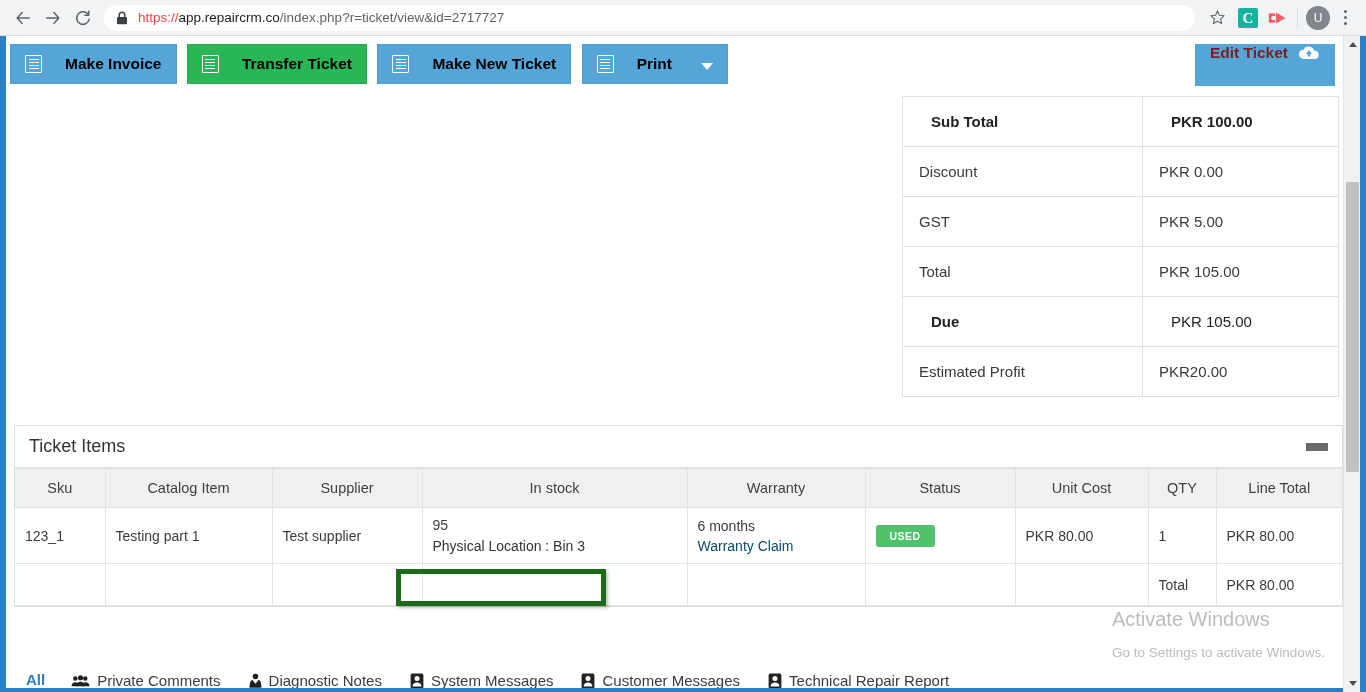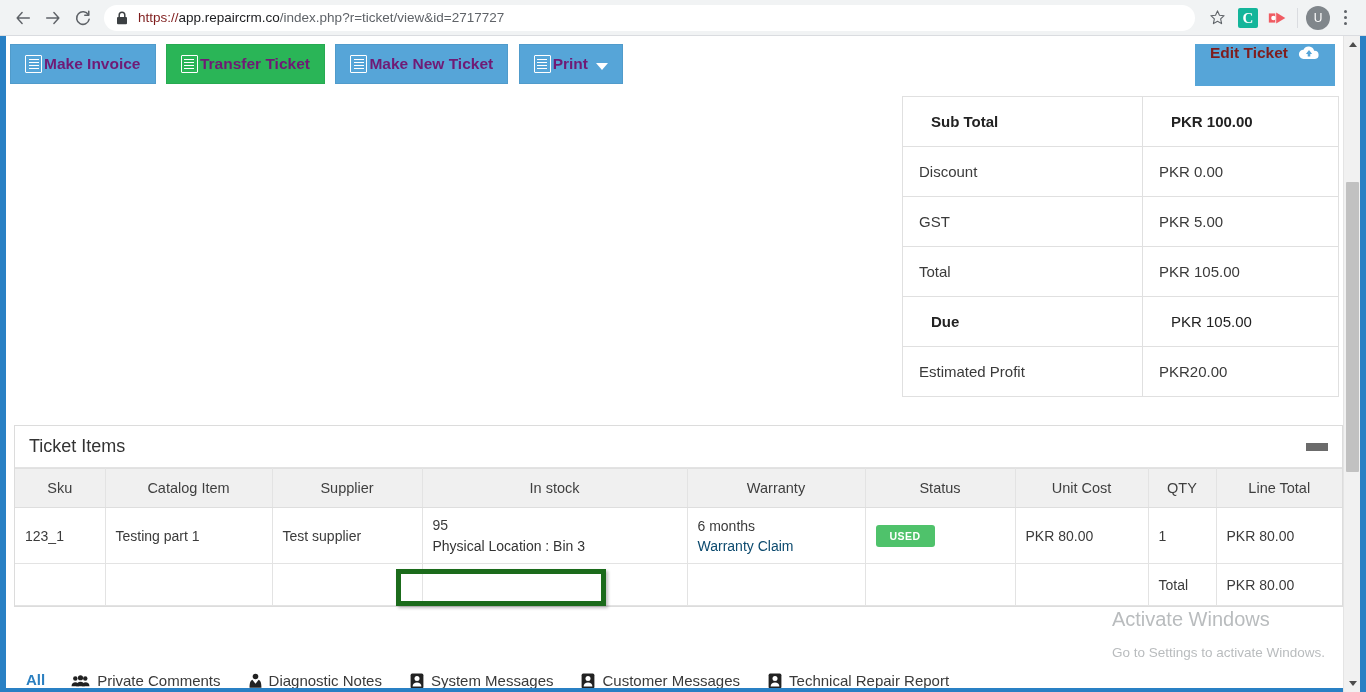--- a/index.html
+++ b/index.html
@@ -28,21 +28,21 @@
     flex: 1 1 auto; height: 26px; background: #ffffff; border-radius: 13px;
     display: flex; align-items: center; margin: 0 8px 0 6px;
     padding: 0 12px; min-width: 0;
   }
   .lock-icon { flex: 0 0 auto; margin-right: 10px; display:flex; }
   .url-text {
     font-size: 13.5px; color: #202124; white-space: nowrap;
     overflow: hidden; text-overflow: ellipsis;
     font-family: "Liberation Sans", sans-serif;
   }
-  .url-text .scheme { color: #7f1d1d; }
+  .url-text .scheme { color: #ef4444; }
   .url-text .host { color: #202124; }
   .url-text .path { color: #5f6368; }
   .star-btn { width: 28px; height: 28px; display:flex; align-items:center; justify-content:center; color:#5f6368; flex:0 0 auto;}
   .ext-icon { width: 26px; height: 26px; margin-left: 4px; display:flex; align-items:center; justify-content:center; flex:0 0 auto;}
   .ext-c {
     width: 20px; height: 20px; background: #14b59a; border-radius: 2px;
     color: #fff; font-size: 15px; font-weight: bold; line-height: 20px;
     text-align: center; font-family: "Liberation Serif", serif;
   }
   .divider-v { width:1px; height:20px; background:#dadce0; margin:0 6px; flex:0 0 auto;}
@@ -66,23 +66,23 @@
     position: absolute; top: 0; left: 0; width: 1337px; height: 652px;
     background: #ffffff;
   }
 
   
   .toolbar {
     position: relative; height: 56px; background: #ffffff;
     padding: 8px 0 0 4px;
   }
   .btn {
-    display: inline-flex; align-items: center; gap: 2px;
+    display: inline-flex; align-items: center; gap: 23px;
     height: 40px; padding: 0 14px;
-    color: #701a75; font-size: 15.5px; font-weight: bold;
+    color: #000000; font-size: 15.5px; font-weight: bold;
     border: 1px solid rgba(0,0,0,0.06);
     vertical-align: top; white-space: nowrap;
     font-family: "Liberation Sans", sans-serif;
     cursor: pointer;
   }
   .btn.blue { background: #56a5d8; }
   .btn.green { background: #2ab557; }
   .btn + .btn { margin-left: 6px; }
   .btn-icon {
     width: 17px; height: 18px; border: 1.6px solid #fff;

